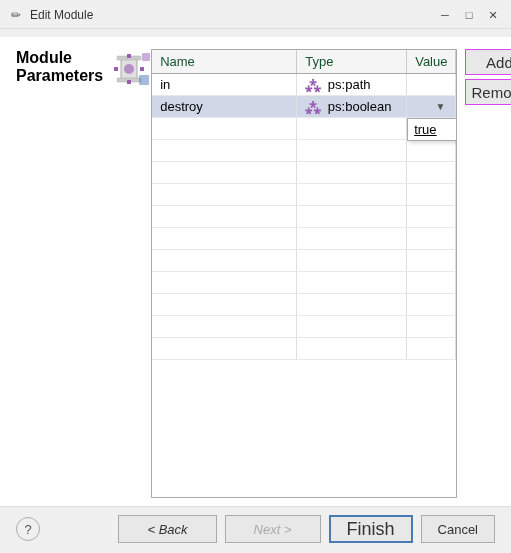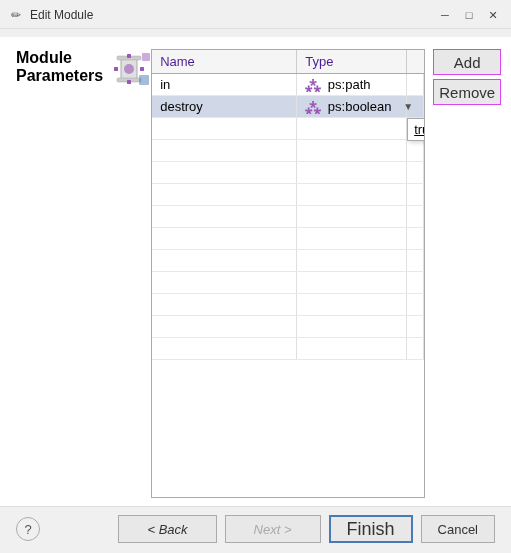--- a/index.html
+++ b/index.html
@@ -105,21 +105,21 @@
 
     .table-header {
       display: flex;
       background: #f5f5f5;
       border-bottom: 1px solid #aaa;
     }
     .th {
       padding: 4px 8px;
       font-weight: normal;
       border-right: 1px solid #ccc;
-      color: #4c1d95;
+      color: #14532d;
     }
     .th-name { width: 145px; }
     .th-type { width: 110px; }
     .th-value { flex: 1; }
 
     .table-body {
       overflow-y: auto;
       height: calc(100% - 26px);
     }
 
@@ -301,20 +301,21 @@
       </svg>
     </div>
   </div>
 
   <div class="main-area">
     <div class="table-container">
 
       <div class="table-header">
         <div class="th th-name">Name</div>
         <div class="th th-type">Type</div>
+        <div class="th th-value">Value</div>
       </div>
 
       <div class="table-body">
 
         <div class="table-row">
           <div class="td td-name">
             <span>in</span>
           </div>
           <div class="td td-type">
             <span class="row-icon">⁂</span>

